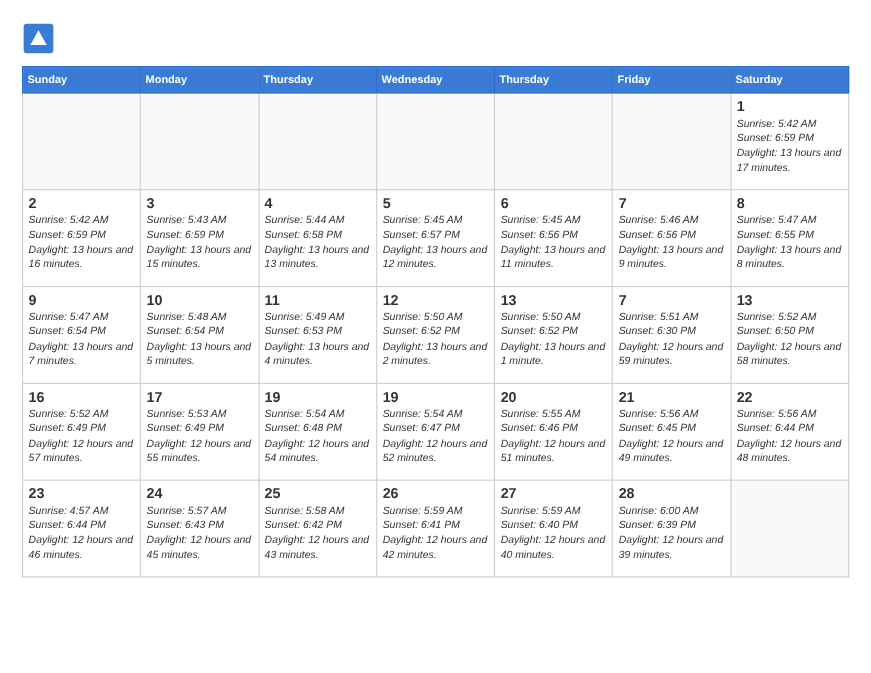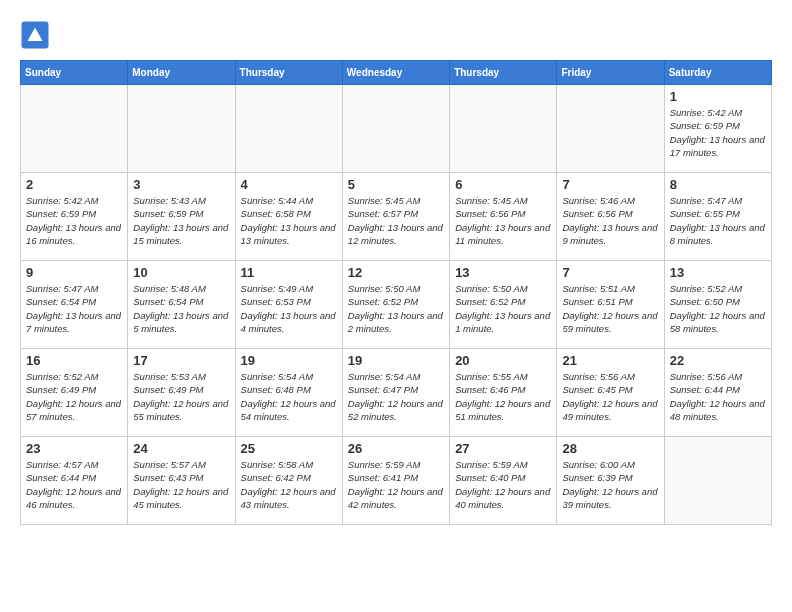--- a/index.html
+++ b/index.html
@@ -217,21 +217,21 @@
         <td>
           <span class="day-number">13</span>
           <div class="day-info">Sunrise: 5:50 AM
 Sunset: 6:52 PM
 Daylight: 13 hours
 and 1 minute.</div>
         </td>
         <td>
           <span class="day-number">7</span>
           <div class="day-info">Sunrise: 5:51 AM
-Sunset: 6:51 PM
+Sunset: 6:30 PM
 Daylight: 12 hours
 and 59 minutes.</div>
         </td>
         <td>
           <span class="day-number">13</span>
           <div class="day-info">Sunrise: 5:52 AM
 Sunset: 6:50 PM
 Daylight: 12 hours
 and 58 minutes.</div>
         </td>

